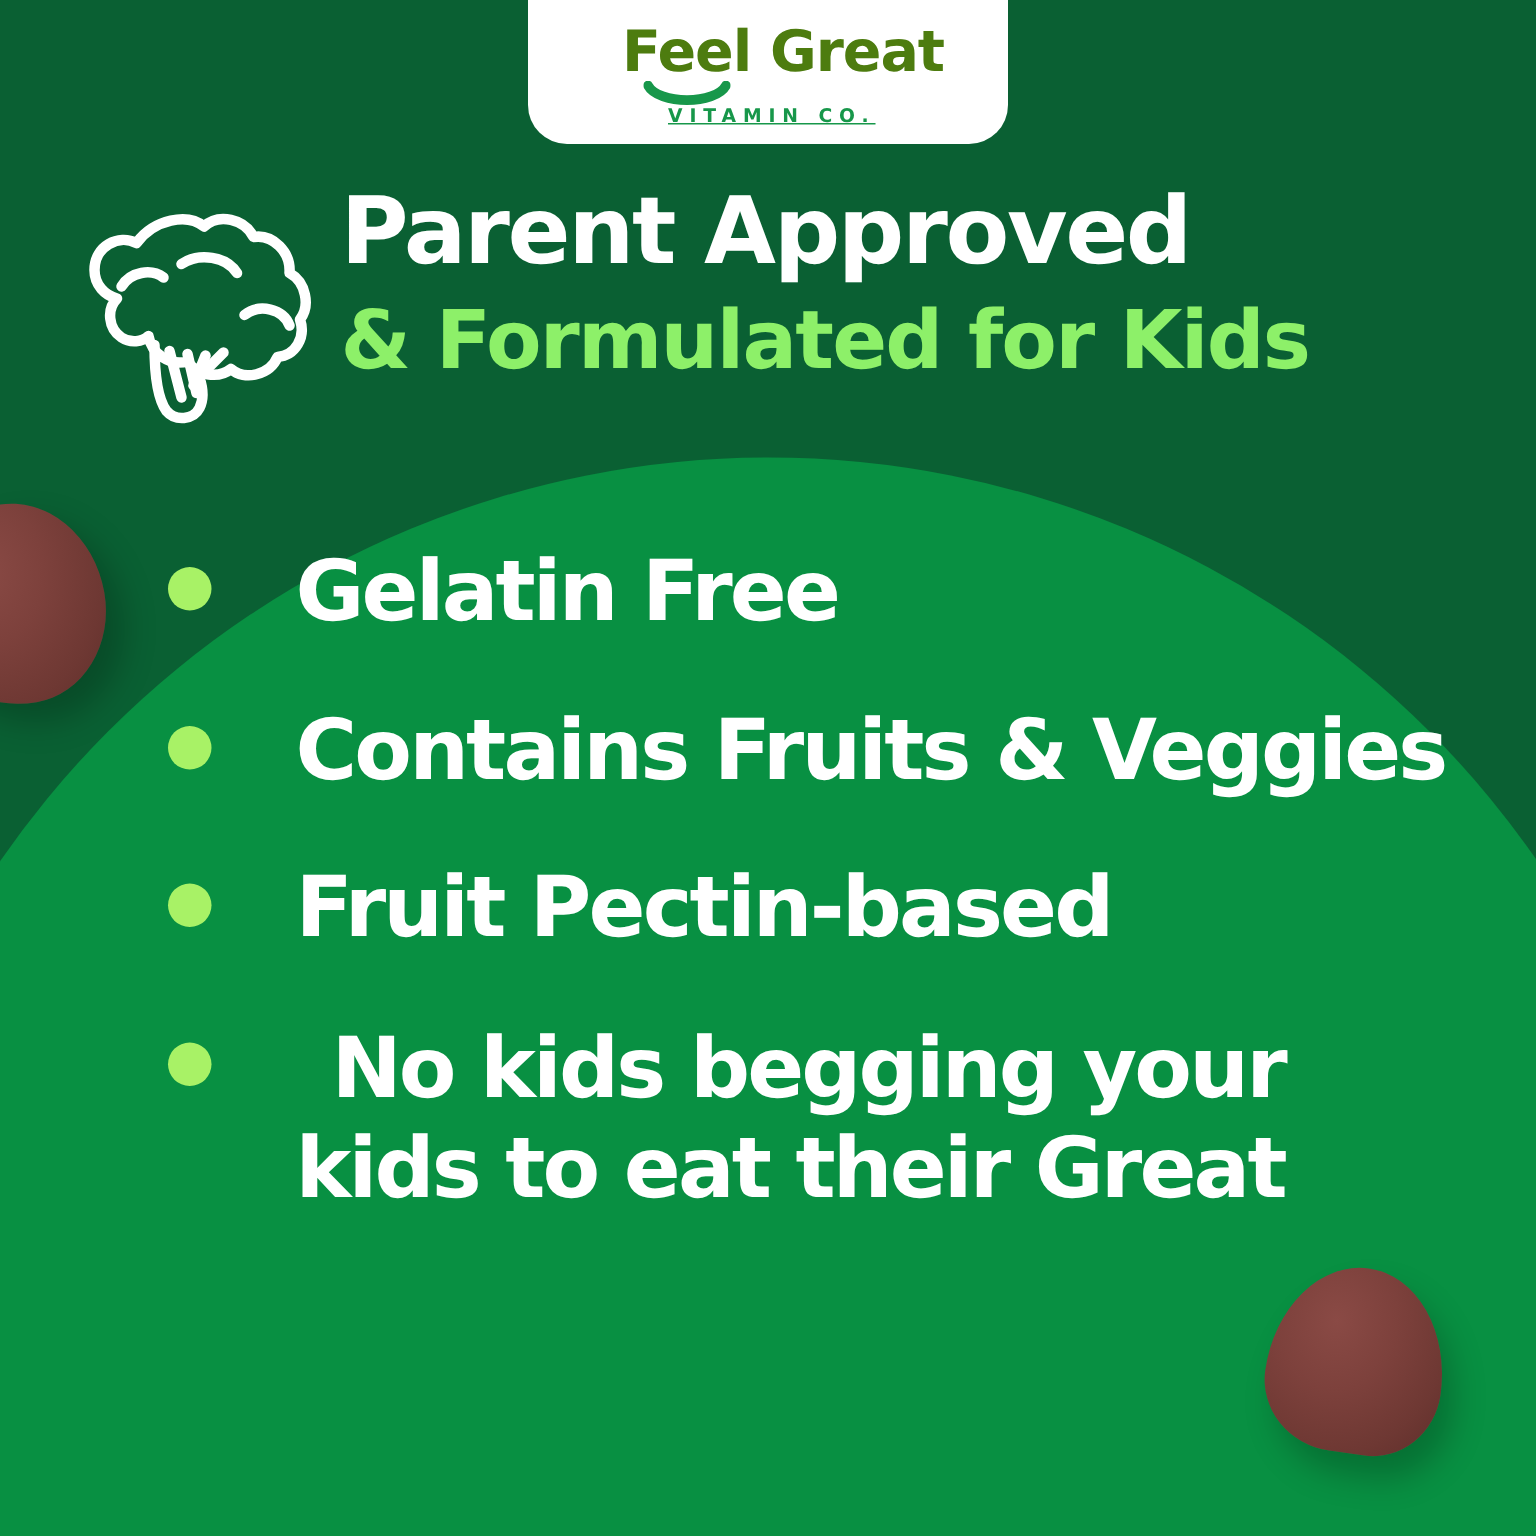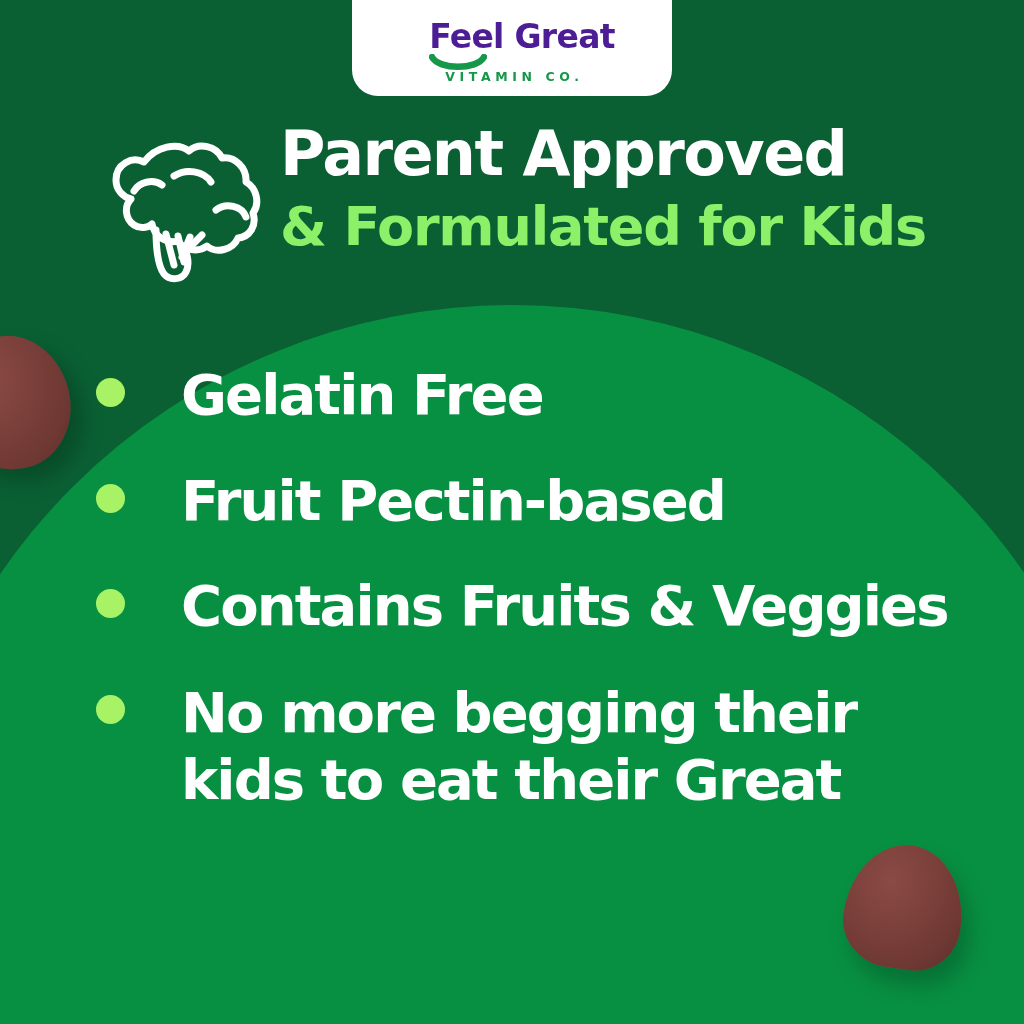--- a/index.html
+++ b/index.html
@@ -42,52 +42,53 @@
     display: flex;
     flex-direction: column;
     align-items: center;
     justify-content: flex-end;
     padding-bottom: 12px;
     box-sizing: border-box;
   }
   .logo-wordmark {
     font-family: "DejaVu Sans", sans-serif;
     font-weight: bold;
-    font-size: 33px;
+    font-size: 38px;
     letter-spacing: -0.7px;
-    color: #4c1d95;
+    color: #4d7c0f;
     line-height: 1;
     margin-left: 20px;
   }
   .logo-smile {
     width: 58px;
     height: 17px;
     margin-top: 1px;
     margin-left: -108px;
     margin-bottom: -9px;
   }
   .logo-tagline {
     font-family: "DejaVu Sans", sans-serif;
     font-weight: bold;
     font-size: 12.5px;
     letter-spacing: 4.6px;
     color: #17974a;
     margin-top: 7px;
     padding-left: 5px;
+    text-decoration: underline;
   }
 
   
   .header {
     position: absolute;
     left: 0;
     top: 118px;
     width: 1024px;
     display: flex;
     align-items: flex-start;
-    padding-left: 104px;
+    padding-left: 51px;
     box-sizing: border-box;
   }
   .broccoli-icon {
     width: 158px;
     height: 160px;
     flex: 0 0 auto;
     margin-top: 6px;
   }
   .header-text {
     margin-left: 18px;
@@ -109,23 +110,24 @@
     letter-spacing: -1.2px;
     color: #8df069;
     line-height: 1.1;
     margin-top: 12px;
     white-space: nowrap;
   }
 
   
   .bullet-list {
     position: absolute;
-    left: 96px;
+    left: 112px;
     top: 362px;
     width: 900px;
+    text-align: right;
   }
   .bullet-row {
     display: flex;
     align-items: flex-start;
     margin-bottom: 40px;
   }
   .bullet-dot {
     flex: 0 0 auto;
     width: 29px;
     height: 29px;
@@ -230,35 +232,35 @@
     <div class="bullet-row">
       <span class="bullet-dot"></span>
       <div class="bullet-text">
         <span class="ln">Gelatin Free</span>
       </div>
     </div>
 
     <div class="bullet-row">
       <span class="bullet-dot"></span>
       <div class="bullet-text">
+        <span class="ln">Contains Fruits &amp; Veggies</span>
+      </div>
+    </div>
+
+    <div class="bullet-row">
+      <span class="bullet-dot"></span>
+      <div class="bullet-text">
         <span class="ln">Fruit Pectin-based</span>
       </div>
     </div>
 
-    <div class="bullet-row">
-      <span class="bullet-dot"></span>
-      <div class="bullet-text">
-        <span class="ln">Contains Fruits &amp; Veggies</span>
-      </div>
-    </div>
-
     <div class="bullet-row multiline">
       <span class="bullet-dot"></span>
       <div class="bullet-text">
-        <span class="ln">No more begging their</span>
+        <span class="ln">No kids begging your</span>
         <span class="ln">kids to eat their Great</span>
       </div>
     </div>
 
   </div>
 
   <div class="gummy gummy-bottom-right"></div>
 
 </div>
 

